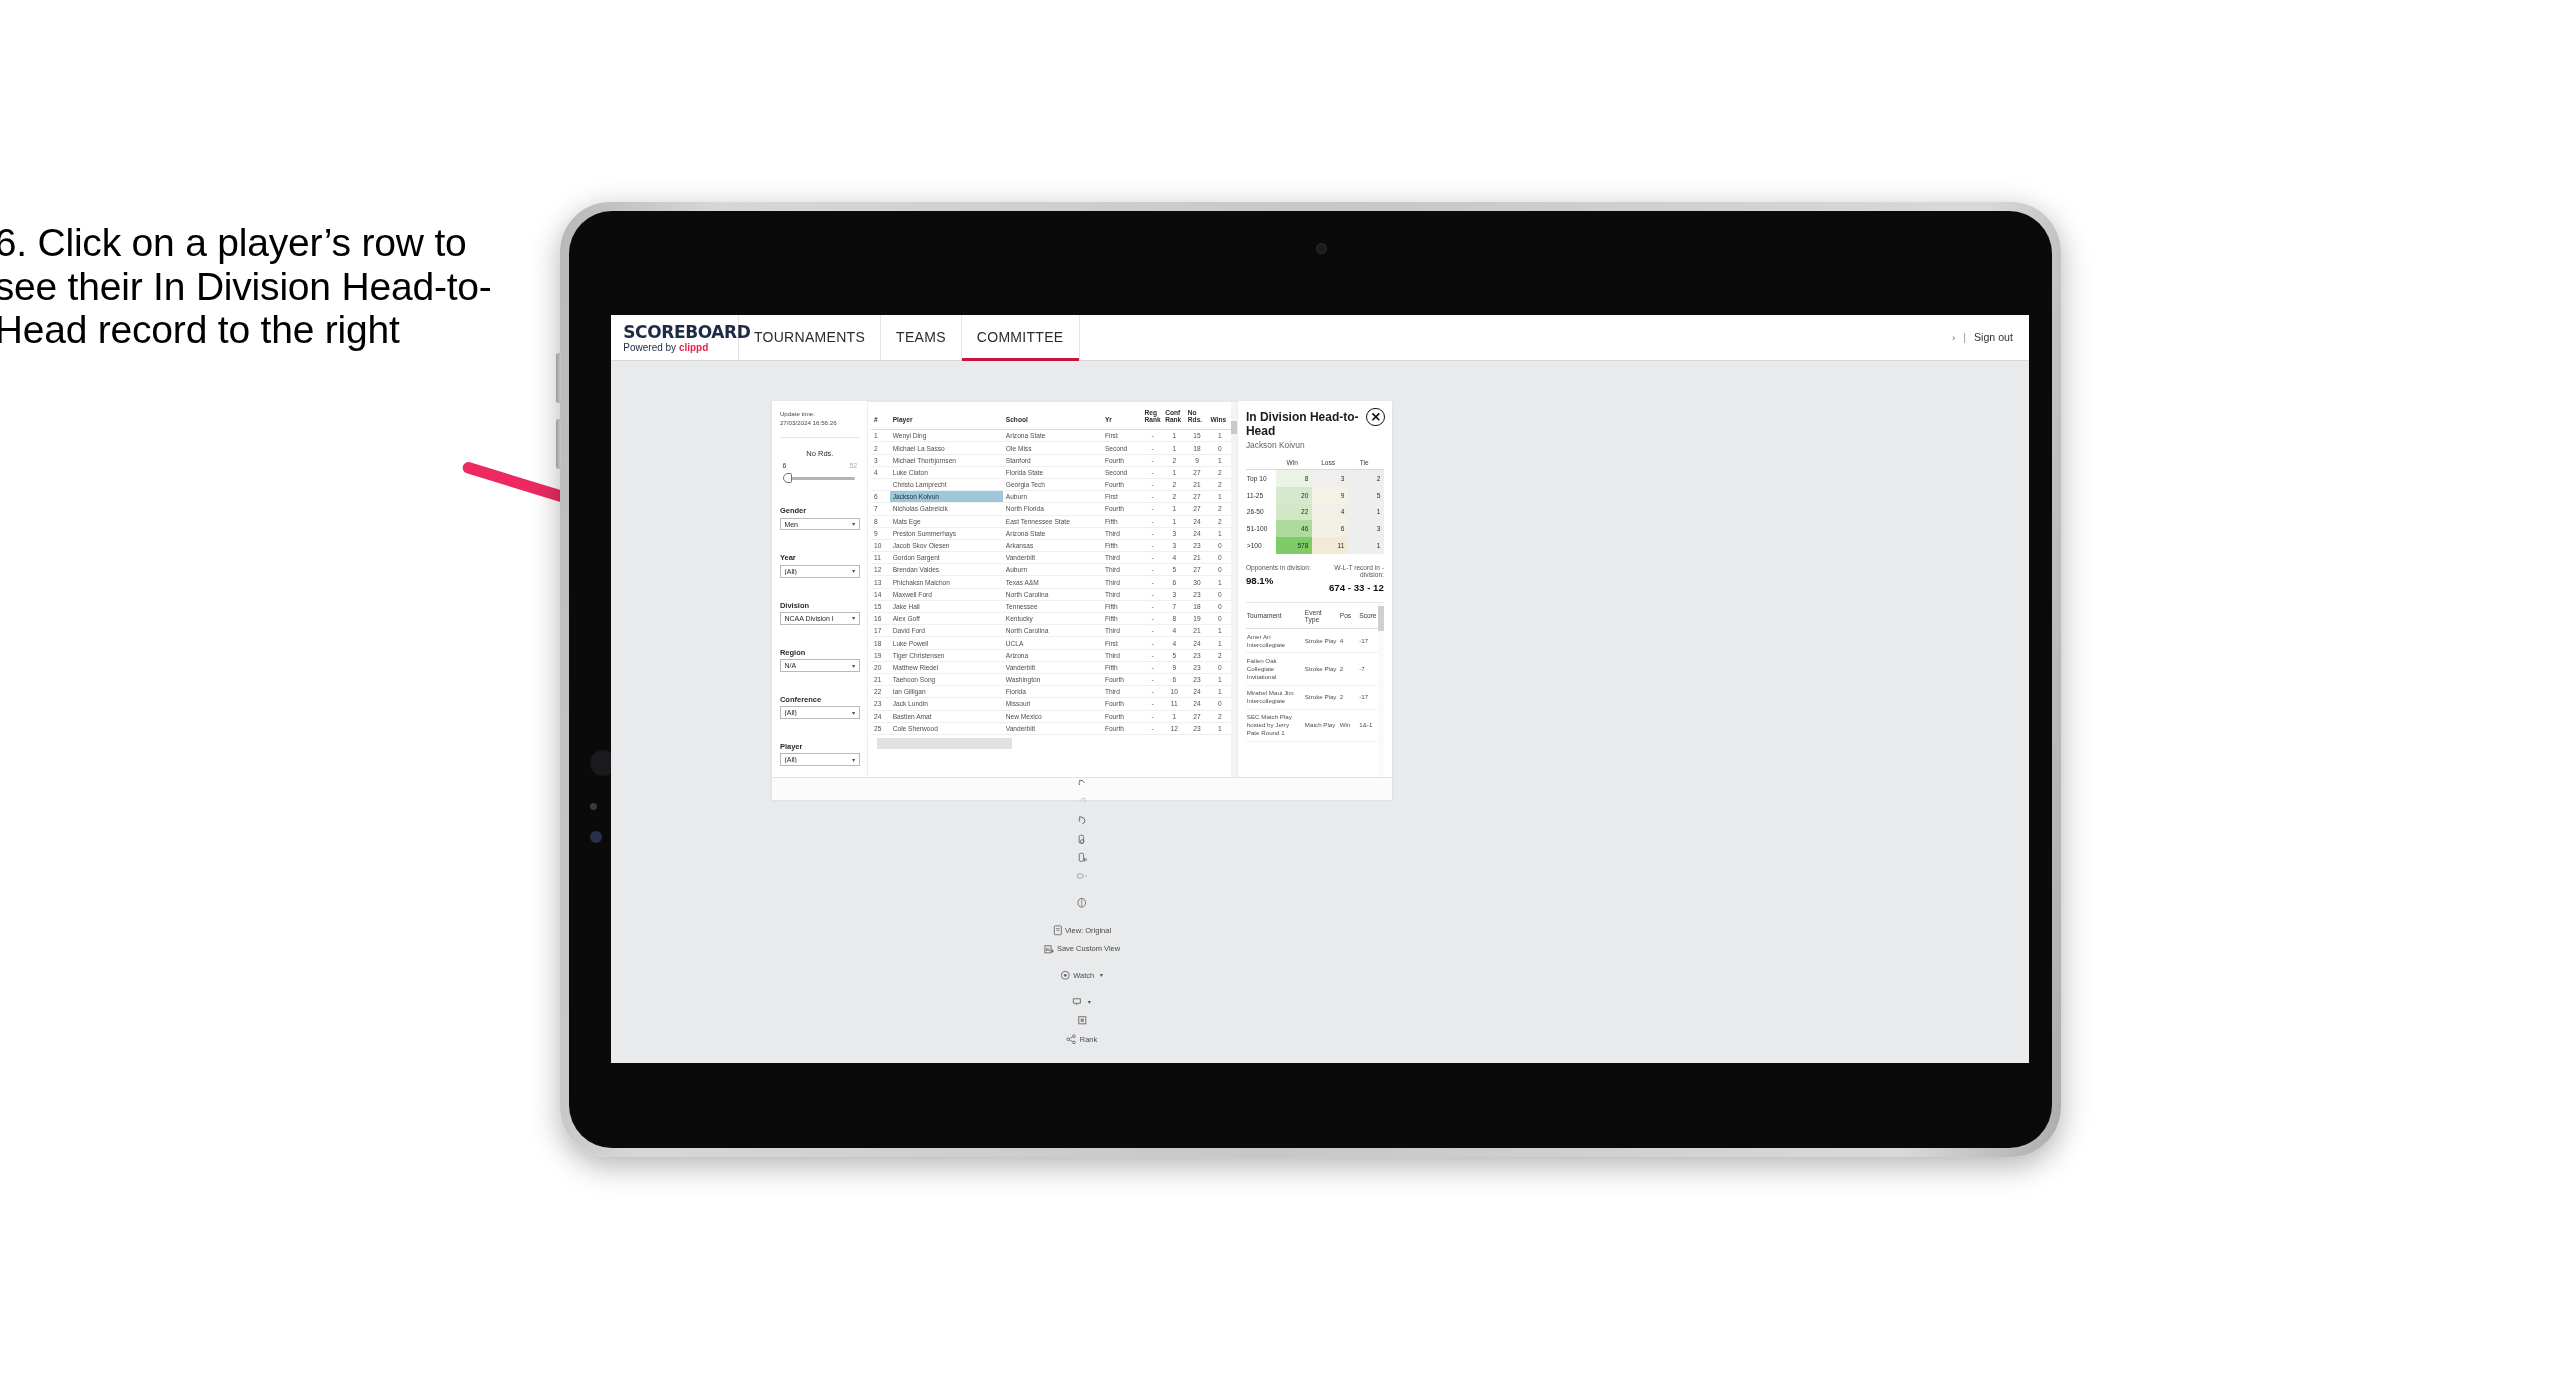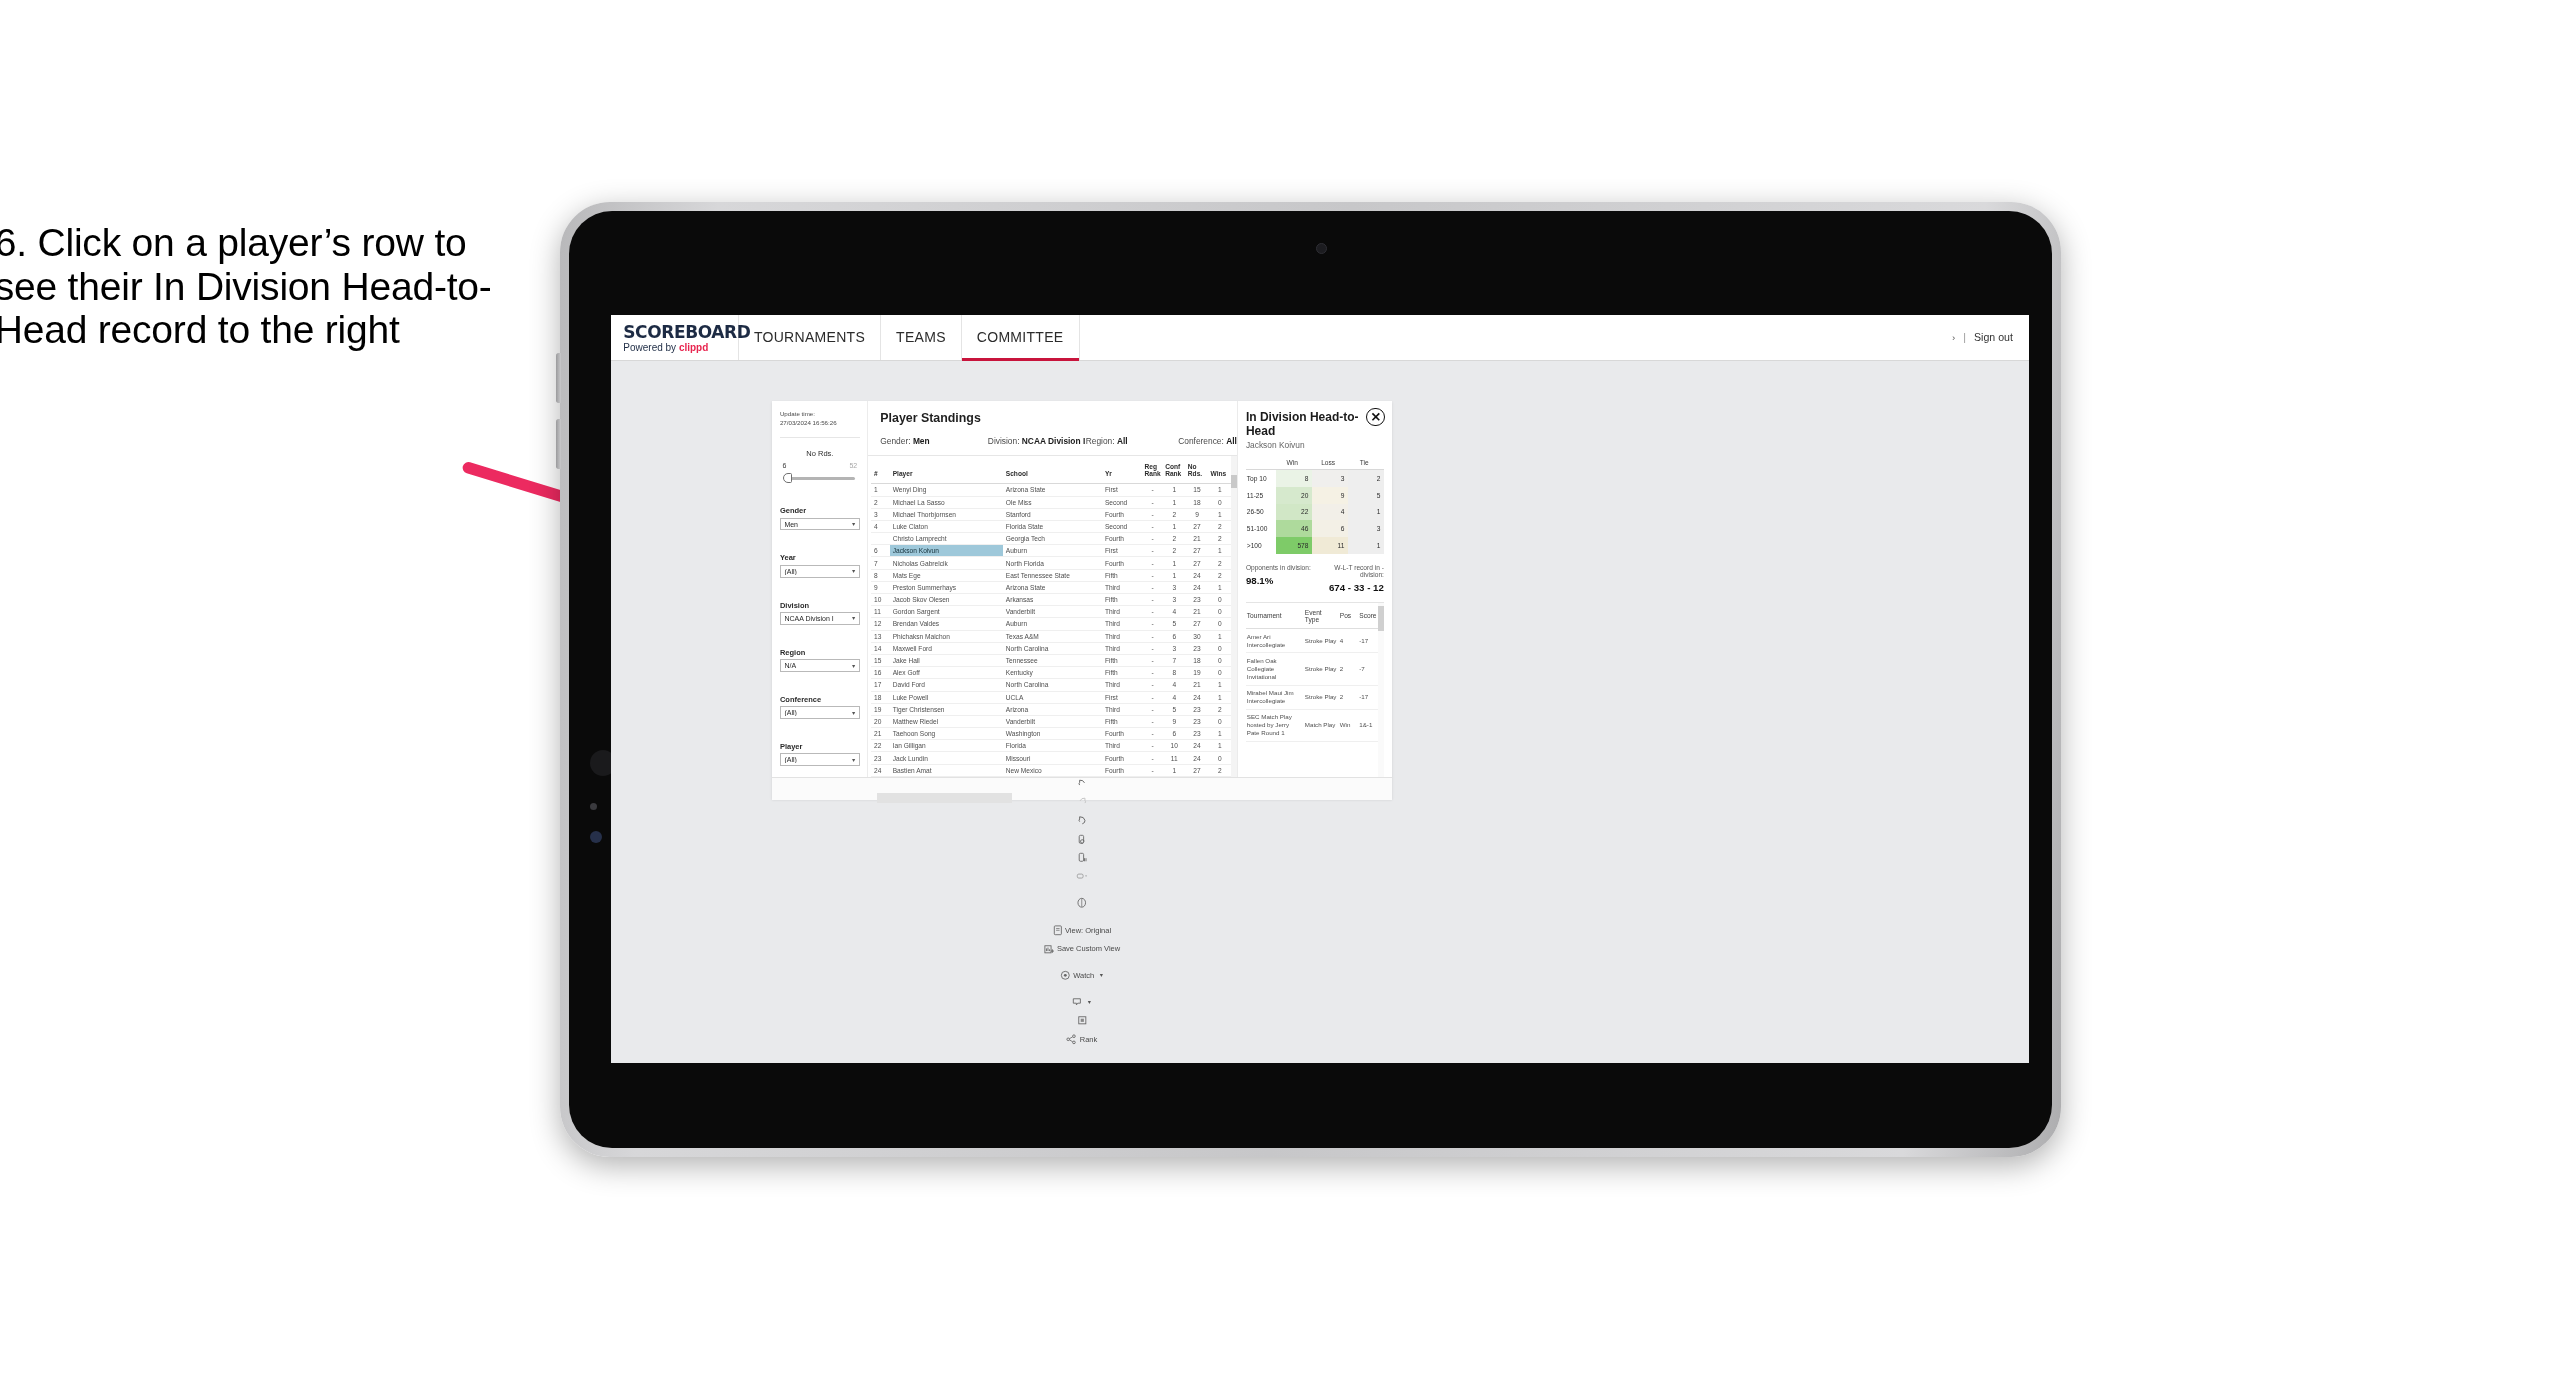--- a/index.html
+++ b/index.html
@@ -467,29 +467,20 @@
               <div class="filter-group">
                 <div class="filter-label">Player</div>
                 <div class="filter-select">
                   <span class="val">(All)</span>
                   <span class="caret">▼</span>
                 </div>
               </div>
             </div>
 
             <div id="standings">
-              <div id="standings-head">
-                <div id="panel-title">Player Standings</div>
-                <div id="filter-summary">
-                  <span class="fs-item" id="fs-gender"><span>Gender: </span><b>Men</b></span>
-                  <span class="fs-item" id="fs-division"><span>Division: </span><b>NCAA Division I</b></span>
-                  <span class="fs-item" id="fs-region"><span>Region: </span><b>All</b></span>
-                  <span class="fs-item"><span>Conference: </span><b>All</b></span>
-                </div>
-              </div>
               <div id="standings-divider"></div>
 
               <div id="table-area">
                 <div id="table-wrap">
                   <table class="standings">
                     <thead>
                       <tr>
                         <th class="col-num"><span>#</span></th>
                         <th class="col-player"><span>Player</span></th>
                         <th class="col-school"><span>School</span></th>

